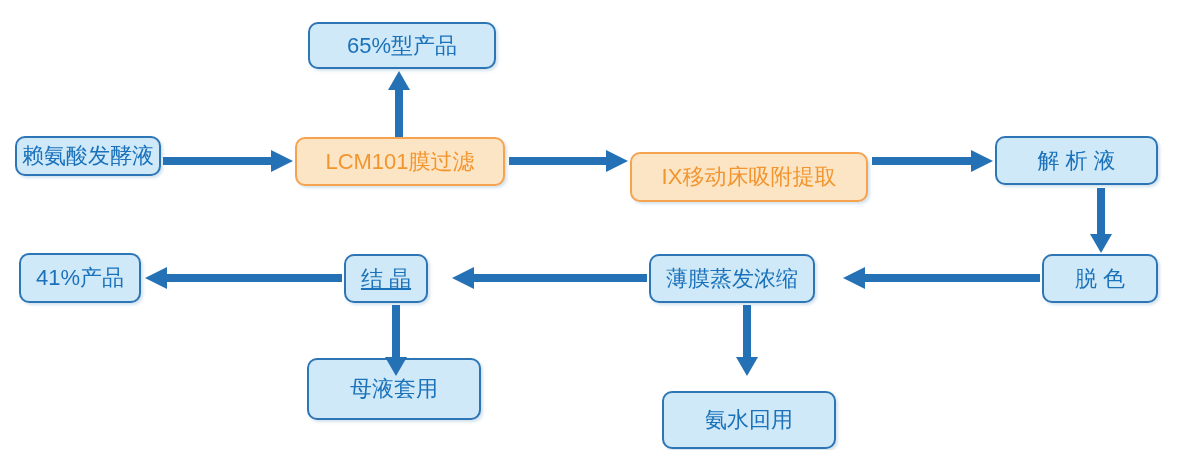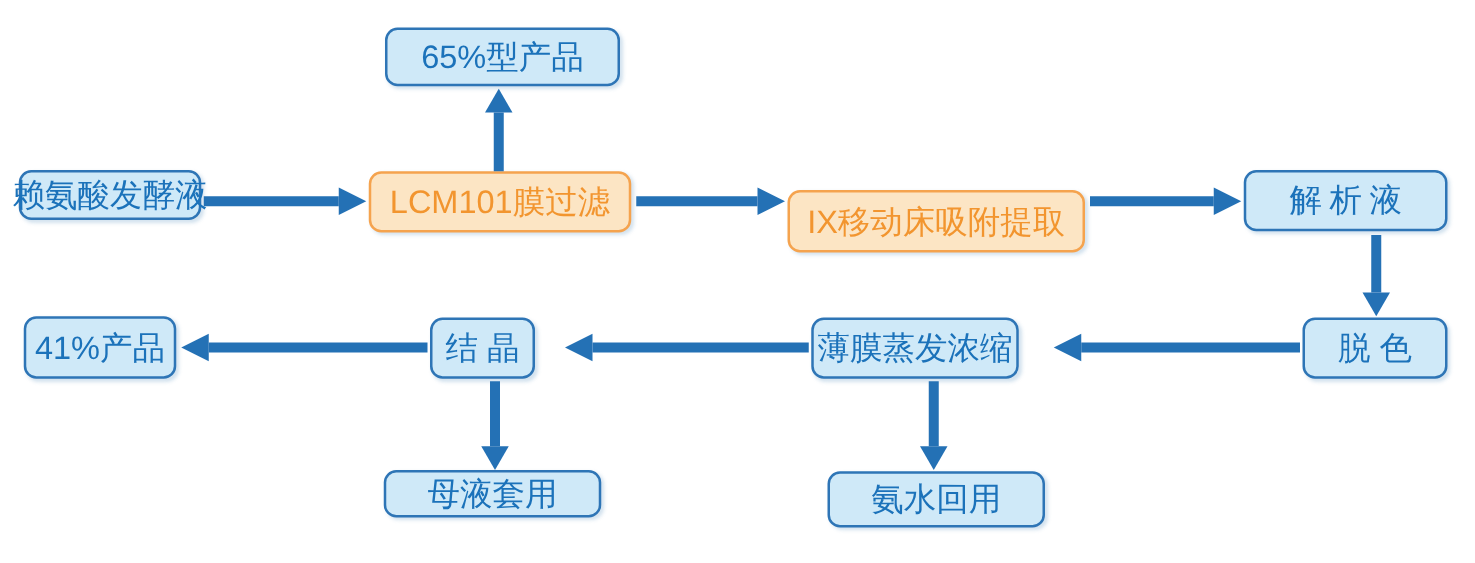--- a/index.html
+++ b/index.html
@@ -19,43 +19,43 @@
   .node {
     position: absolute;
     box-sizing: border-box;
     display: flex;
     align-items: center;
     justify-content: center;
     background: #CFE9F8;
     border: 2.5px solid #2E75B6;
     border-radius: 10px;
     color: #1B72BA;
-    font-size: 26px;
+    font-size: 22px;
     font-weight: 400;
     white-space: nowrap;
     box-shadow: 2px 2px 3px rgba(110, 160, 200, 0.30);
   }
   .node.orange {
     background: #FCE5C4;
     border-color: #F5A34E;
     color: #F2952F;
   }
   .node.spaced { letter-spacing: 6px; padding-left: 6px; }
 
   .n-feed    { left: 15px;   top: 136px; width: 146px; height: 40px; }
   .n-p65     { left: 308px;  top: 22px;  width: 188px; height: 47px; }
   .n-lcm     { left: 295px;  top: 137px; width: 210px; height: 49px; }
   .n-ix      { left: 630px;  top: 152px; width: 238px; height: 50px; }
   .n-des     { left: 995px;  top: 136px; width: 163px; height: 49px; }
   .n-dec     { left: 1042px; top: 254px; width: 116px; height: 49px; }
   .n-evap    { left: 649px;  top: 254px; width: 166px; height: 49px; }
-  .n-crys    { left: 344px;  top: 254px; width: 84px; height: 49px; }
+  .n-crys    { left: 344px;  top: 254px; width: 84px; height: 49px; text-decoration: underline; }
   .n-p98     { left: 19px;   top: 253px; width: 122px; height: 50px; }
-  .n-mother  { left: 307px;  top: 376px; width: 174px; height: 38px; }
-  .n-ammonia { left: 662px;  top: 377px; width: 174px; height: 45px; }
+  .n-mother  { left: 307px;  top: 358px; width: 174px; height: 62px; }
+  .n-ammonia { left: 662px;  top: 391px; width: 174px; height: 58px; }
 
   
   .shaft { position: absolute; background: #2471B5; }
   .head  { position: absolute; width: 0; height: 0; }
   .head.right { border-top: 11px solid transparent; border-bottom: 11px solid transparent; border-left: 22px solid #2471B5; }
   .head.left  { border-top: 11px solid transparent; border-bottom: 11px solid transparent; border-right: 22px solid #2471B5; }
   .head.up    { border-left: 11px solid transparent; border-right: 11px solid transparent; border-bottom: 19px solid #2471B5; }
   .head.down  { border-left: 11px solid transparent; border-right: 11px solid transparent; border-top: 19px solid #2471B5; }
 
   .a1-shaft { left: 163px; top: 157px; width: 108px; height: 8px; }

